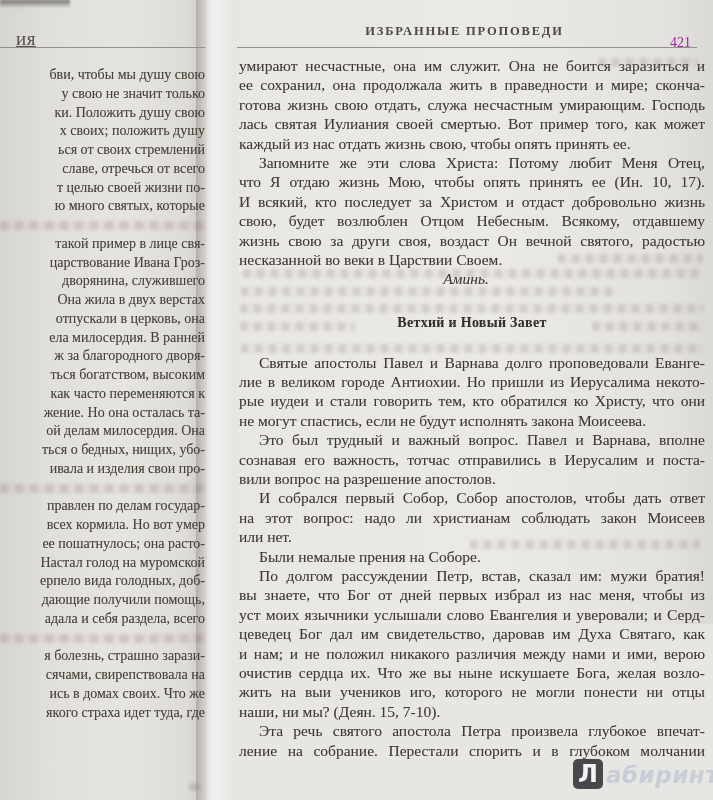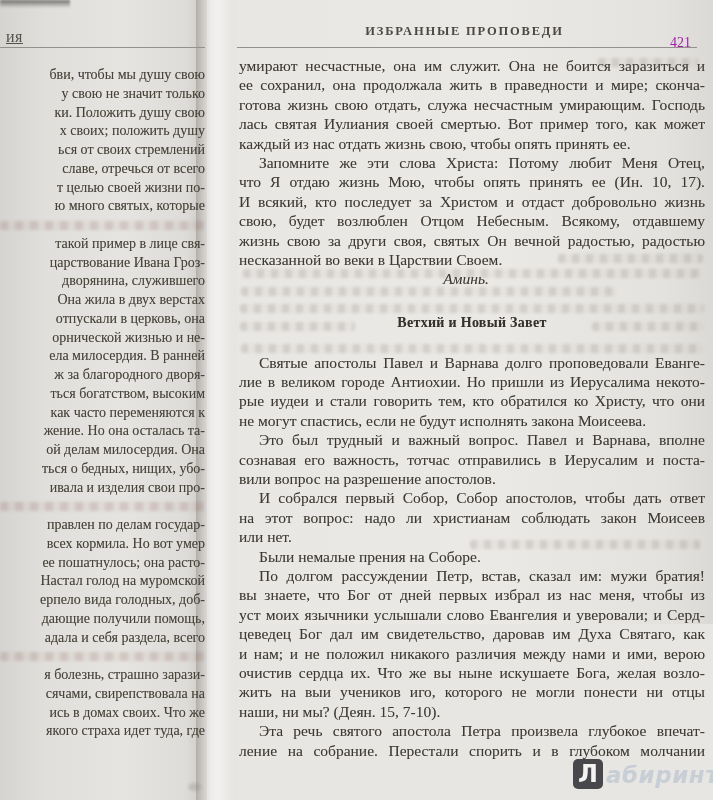--- a/index.html
+++ b/index.html
@@ -14,21 +14,21 @@
     background:linear-gradient(90deg,rgba(150,146,141,.55) 0%,rgba(190,187,182,.35) 14%,
       #eeedeb 38%,#f2f1ef 55%,#e9e7e4 82%,#e7e5e2 100%);}
   .right-page{position:absolute;left:237px;top:0;width:476px;height:624px;
     background:linear-gradient(90deg,#e9e7e4 0%,#ebe9e6 55%,#e4e2de 90%,#dbd9d5 100%);}
   .top-smudge{position:absolute;left:0;top:0;width:70px;height:8px;
     background:linear-gradient(to bottom,rgba(85,83,80,.8),rgba(85,83,80,0));filter:blur(1px);}
   .bottom-smudge{position:absolute;left:188px;top:783px;width:13px;height:8px;border-radius:50%;
     background:rgba(120,116,110,.25);filter:blur(1.5px);}
 
   
-  .lp-head{position:absolute;left:6px;top:28px;font-size:16px;color:#55514b;letter-spacing:.5px;text-decoration:underline;}
+  .lp-head{position:absolute;left:16px;top:28px;font-size:19px;color:#55514b;letter-spacing:.5px;text-decoration:underline;}
   .lp-rule{position:absolute;left:0;top:47px;width:205px;height:1px;background:#94908b;}
   .rp-title{position:absolute;left:0;top:24px;width:455px;text-align:center;
     font-size:12.5px;font-weight:bold;letter-spacing:1.8px;color:#4c4944;}
   .rp-pagenum{position:absolute;top:24px;right:22px;font-size:14px;color:#a21caf;margin-top:11px;}
   .rp-rule{position:absolute;left:0;top:47px;width:460px;height:1px;background:#94908b;}
 
   
   .lp-body{position:absolute;left:0;top:66px;width:205px;
     font-size:14px;color:#474339;text-shadow:0 0 .5px rgba(70,64,58,.35);}
   .lp-line{height:18.75px;line-height:18.75px;text-align:right;white-space:nowrap;}
@@ -83,21 +83,20 @@
       <div class="lp-line">т целью своей жизни по-</div>
       <div class="lp-line">ю много святых, которые</div>
       <div class="lp-line bleedslot">
         <div class="bleed pink" style="left: 0px; top: 5px; width: 205px;"></div>
       </div>
       <div class="lp-line">такой пример в лице свя-</div>
       <div class="lp-line">царствование Ивана Гроз-</div>
       <div class="lp-line">дворянина, служившего</div>
       <div class="lp-line">Она жила в двух верстах</div>
       <div class="lp-line">отпускали в церковь, она</div>
-      <div class="lp-line">орнической жизнью и не-</div>
       <div class="lp-line">ела милосердия. В ранней</div>
       <div class="lp-line">ж за благородного дворя-</div>
       <div class="lp-line">ться богатством, высоким</div>
       <div class="lp-line">как часто переменяются к</div>
       <div class="lp-line">жение. Но она осталась та-</div>
       <div class="lp-line">ой делам милосердия. Она</div>
       <div class="lp-line">ться о бедных, нищих, убо-</div>
       <div class="lp-line">ивала и изделия свои про-</div>
       <div class="lp-line bleedslot">
         <div class="bleed pink" style="left: 0px; top: 5px; width: 205px;"></div>
@@ -125,21 +124,21 @@
     <div class="rp-body" id="rp-body">
         <div class="rp-line just"><span>умирают несчастные, она им служит. Она не боится заразиться и</span></div>
         <div class="rp-line just"><span>ее сохранил, она продолжала жить в праведности и мире; сконча-</span></div>
         <div class="rp-line just"><span>готова жизнь свою отдать, служа несчастным умирающим. Господь</span></div>
         <div class="rp-line just"><span>лась святая Иулиания своей смертью. Вот пример того, как может</span></div>
         <div class="rp-line"><span>каждый из нас отдать жизнь свою, чтобы опять принять ее.</span></div>
         <div class="rp-line just ind"><span>Запомните же эти слова Христа: </span><span class="it">Потому любит Меня Отец,</span></div>
         <div class="rp-line just"><span class="it">что Я отдаю жизнь Мою, чтобы опять принять ее</span><span> (Ин. 10, 17).</span></div>
         <div class="rp-line just"><span>И всякий, кто последует за Христом и отдаст добровольно жизнь</span></div>
         <div class="rp-line just"><span>свою, будет возлюблен Отцом Небесным. Всякому, отдавшему</span></div>
-        <div class="rp-line just"><span>жизнь свою </span><span class="it">за други своя</span><span>, святых Он вечной радостью, радостью</span></div>
+        <div class="rp-line just"><span>жизнь свою </span><span class="it">за други своя</span><span>, воздаст Он вечной святого, радостью</span></div>
         <div class="rp-line"><span>несказанной во веки в Царствии Своем.</span></div>
         <div class="rp-amen">Аминь.</div>
         <div class="rp-heading">Ветхий и Новый Завет</div>
         <div class="rp-line just ind"><span>Святые апостолы Павел и Варнава долго проповедовали Еванге-</span></div>
         <div class="rp-line just"><span>лие в великом городе Антиохии. Но пришли из Иерусалима некото-</span></div>
         <div class="rp-line just"><span>рые иудеи и стали говорить тем, кто обратился ко Христу, что они</span></div>
         <div class="rp-line"><span>не могут спастись, если не будут исполнять закона Моисеева.</span></div>
         <div class="rp-line just ind"><span>Это был трудный и важный вопрос. Павел и Варнава, вполне</span></div>
         <div class="rp-line just"><span>сознавая его важность, тотчас отправились в Иерусалим и поста-</span></div>
         <div class="rp-line"><span>вили вопрос на разрешение апостолов.</span></div>

